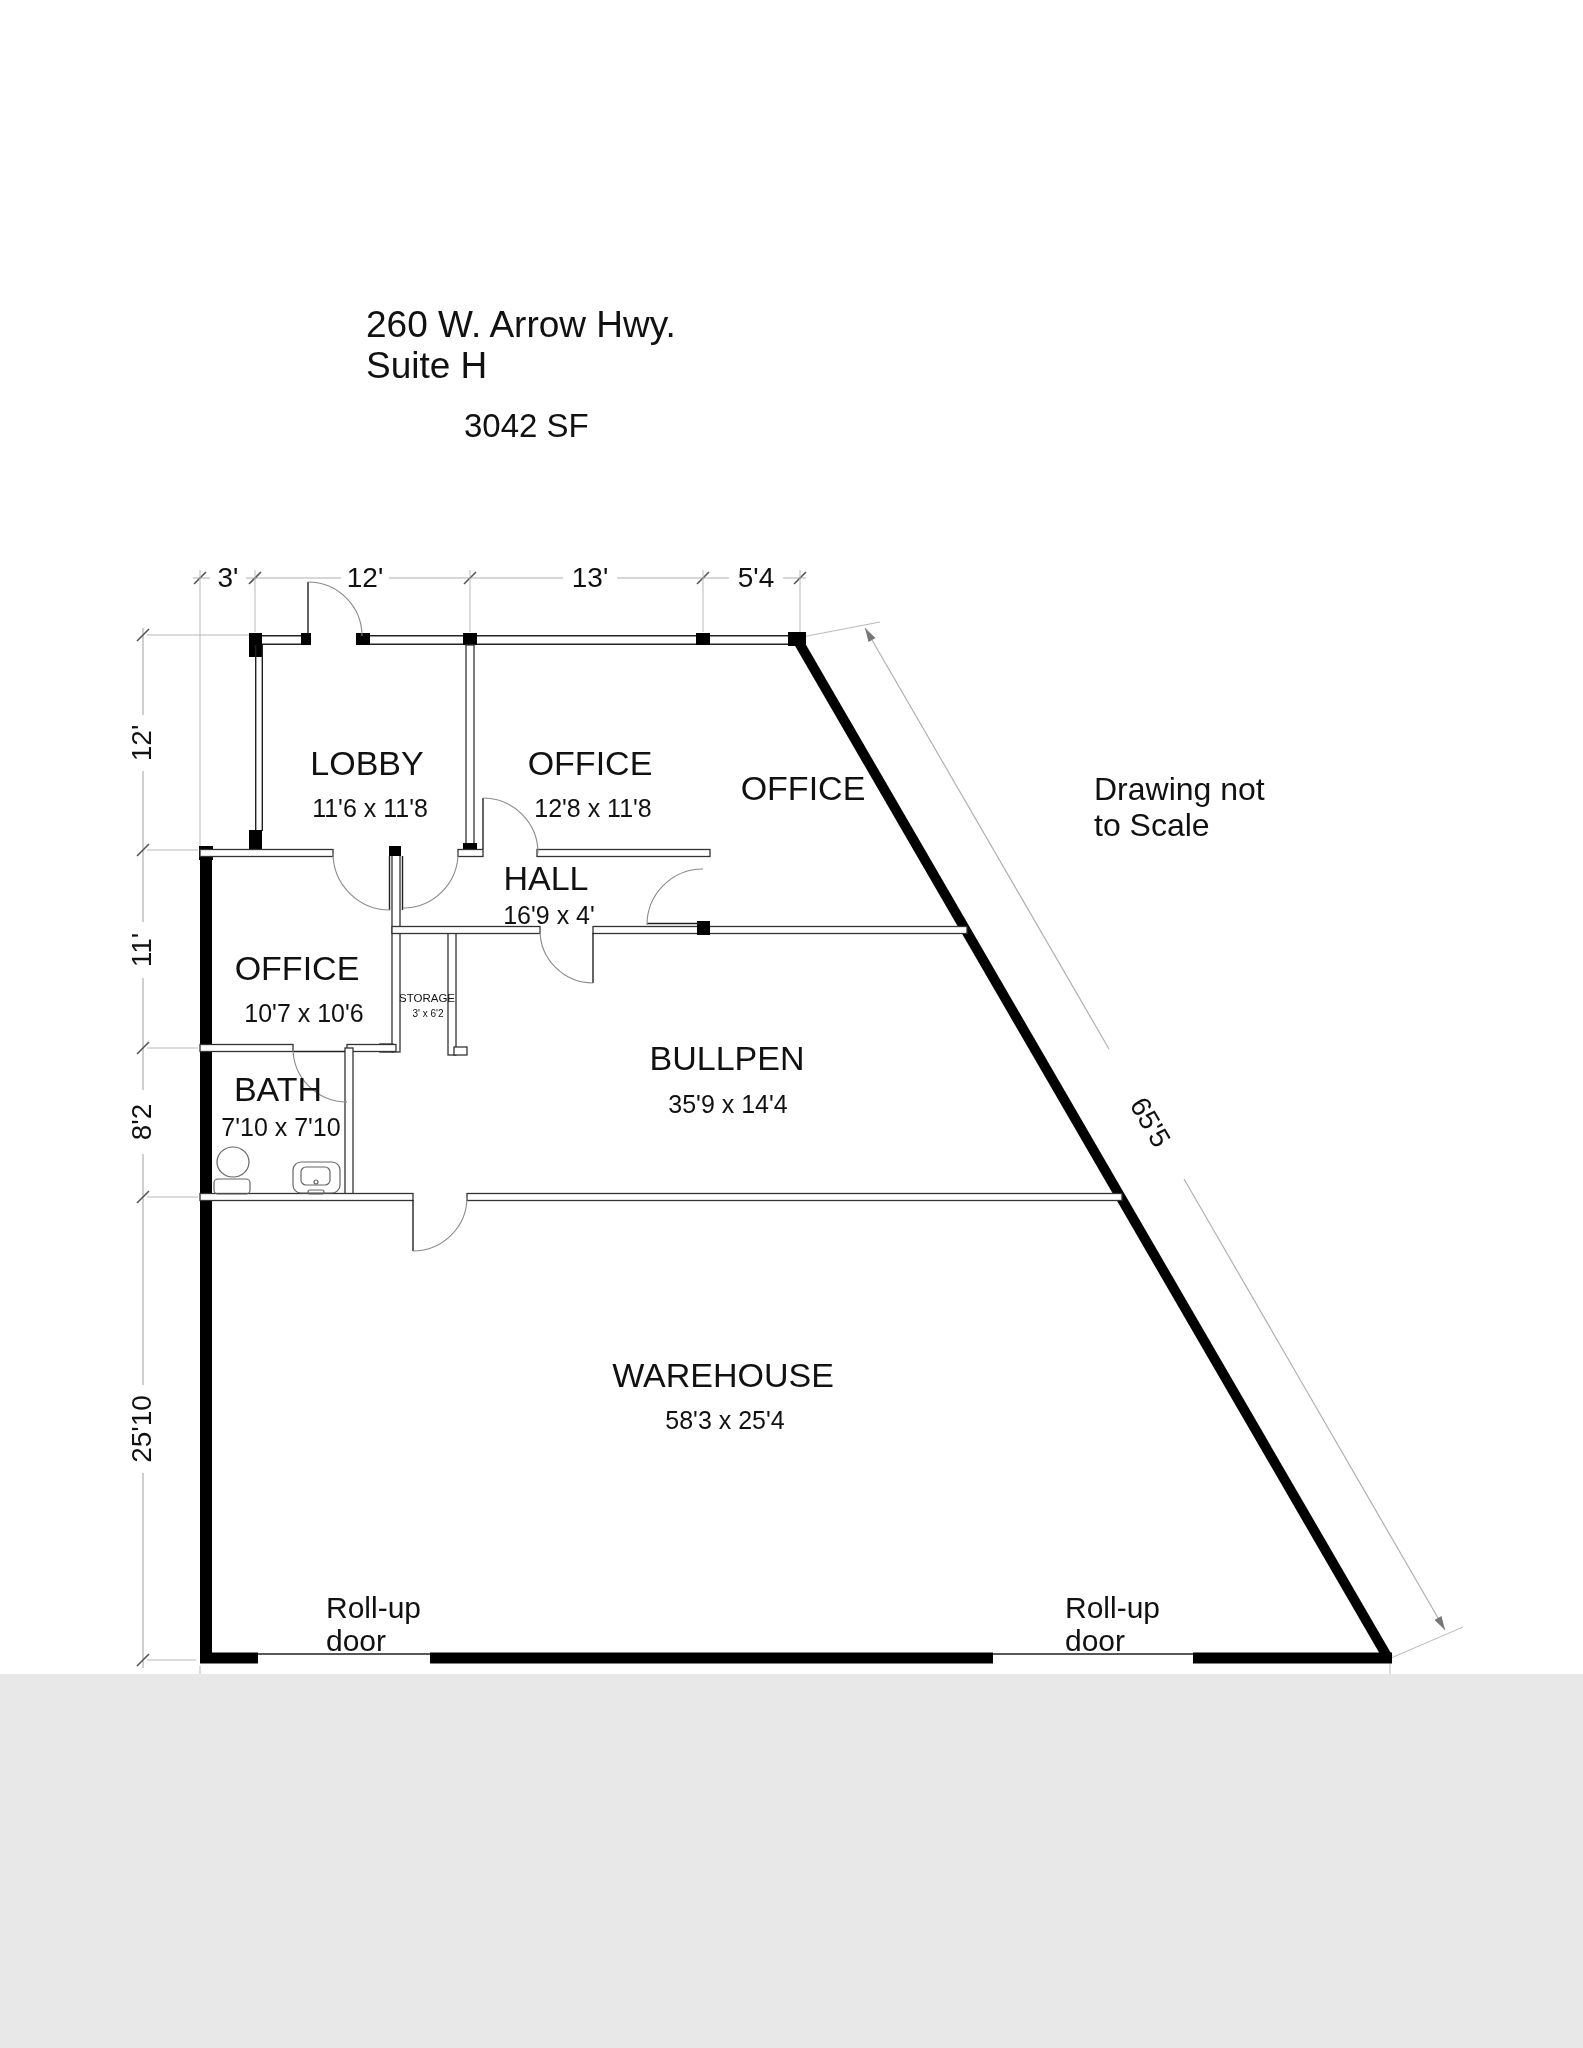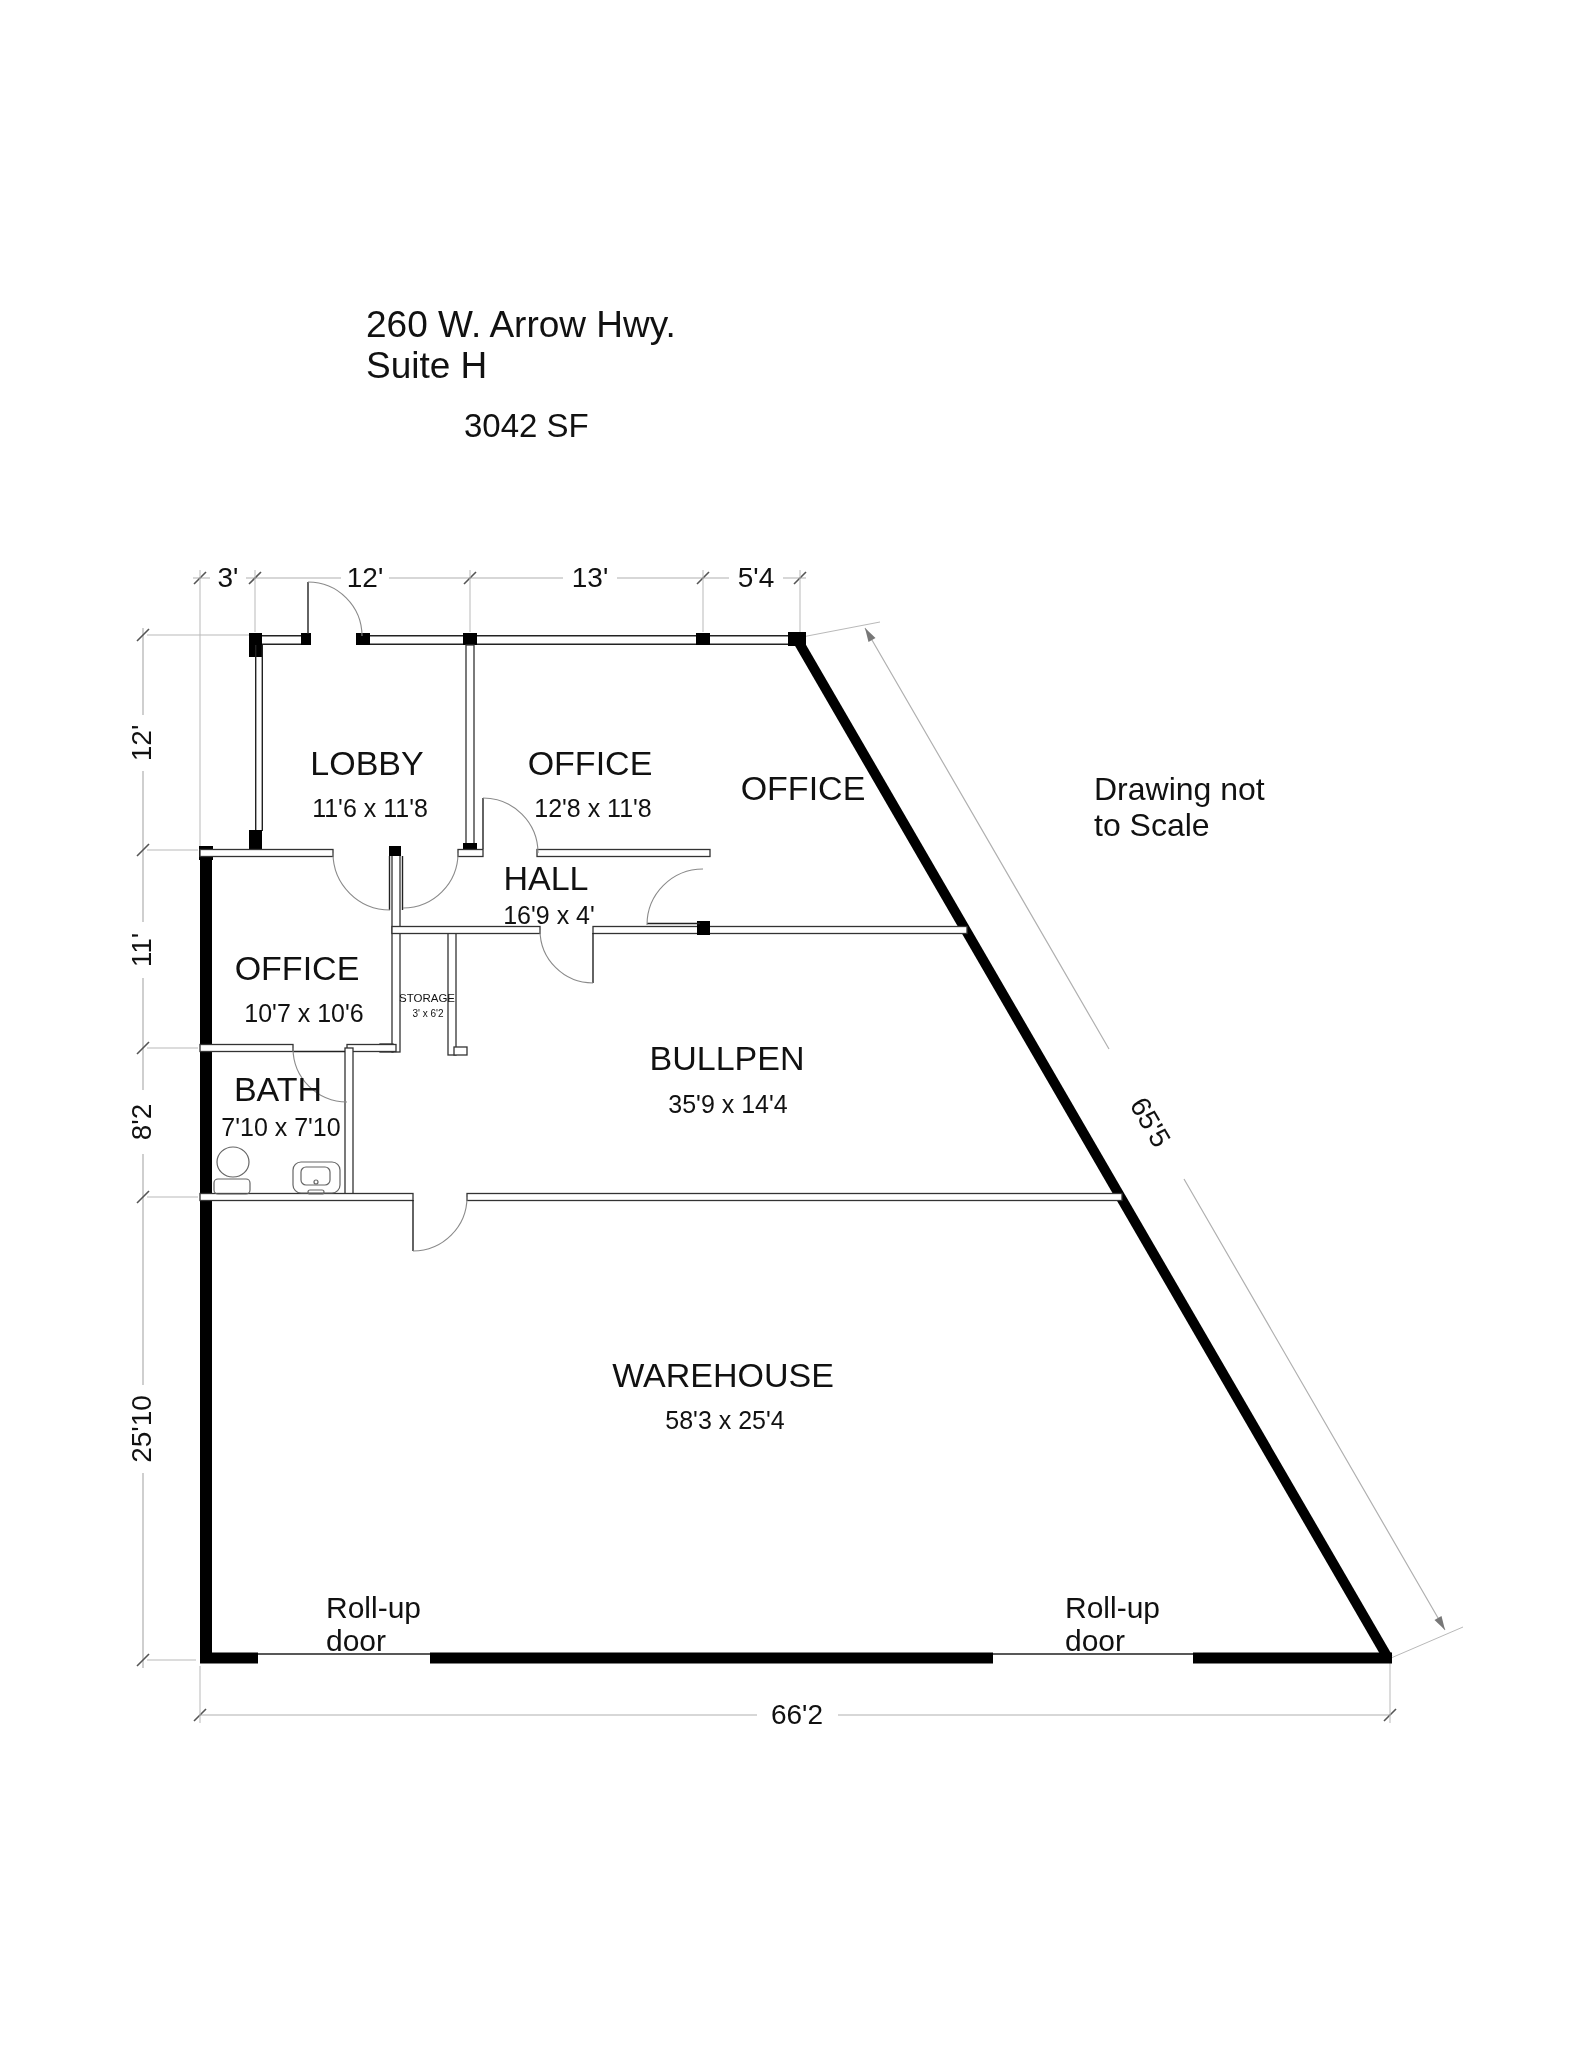--- a/index.html
+++ b/index.html
@@ -1,17 +1,17 @@
 <!DOCTYPE html>
 <html><head>
 <meta charset="utf-8">
 <style>
   html,body{margin:0;padding:0;background:#e8e8e8;}
   .page{
-    position:relative;width:1583px;height:2048px;background:#ffffff;
+    position:relative;width:1583px;height:1674px;background:#ffffff;
     font-family:"Liberation Sans", sans-serif;margin:0 auto;overflow:hidden;
   }
   svg{position:absolute;left:0;top:0;}
   text{fill:#111;}
   .t-title{font-size:37px;}
   .t-area{font-size:33px;}
   .t-note{font-size:32px;}
   .t-room{font-size:34px;}
   .t-dims{font-size:25px;}
   .t-small{font-size:11.5px;}

